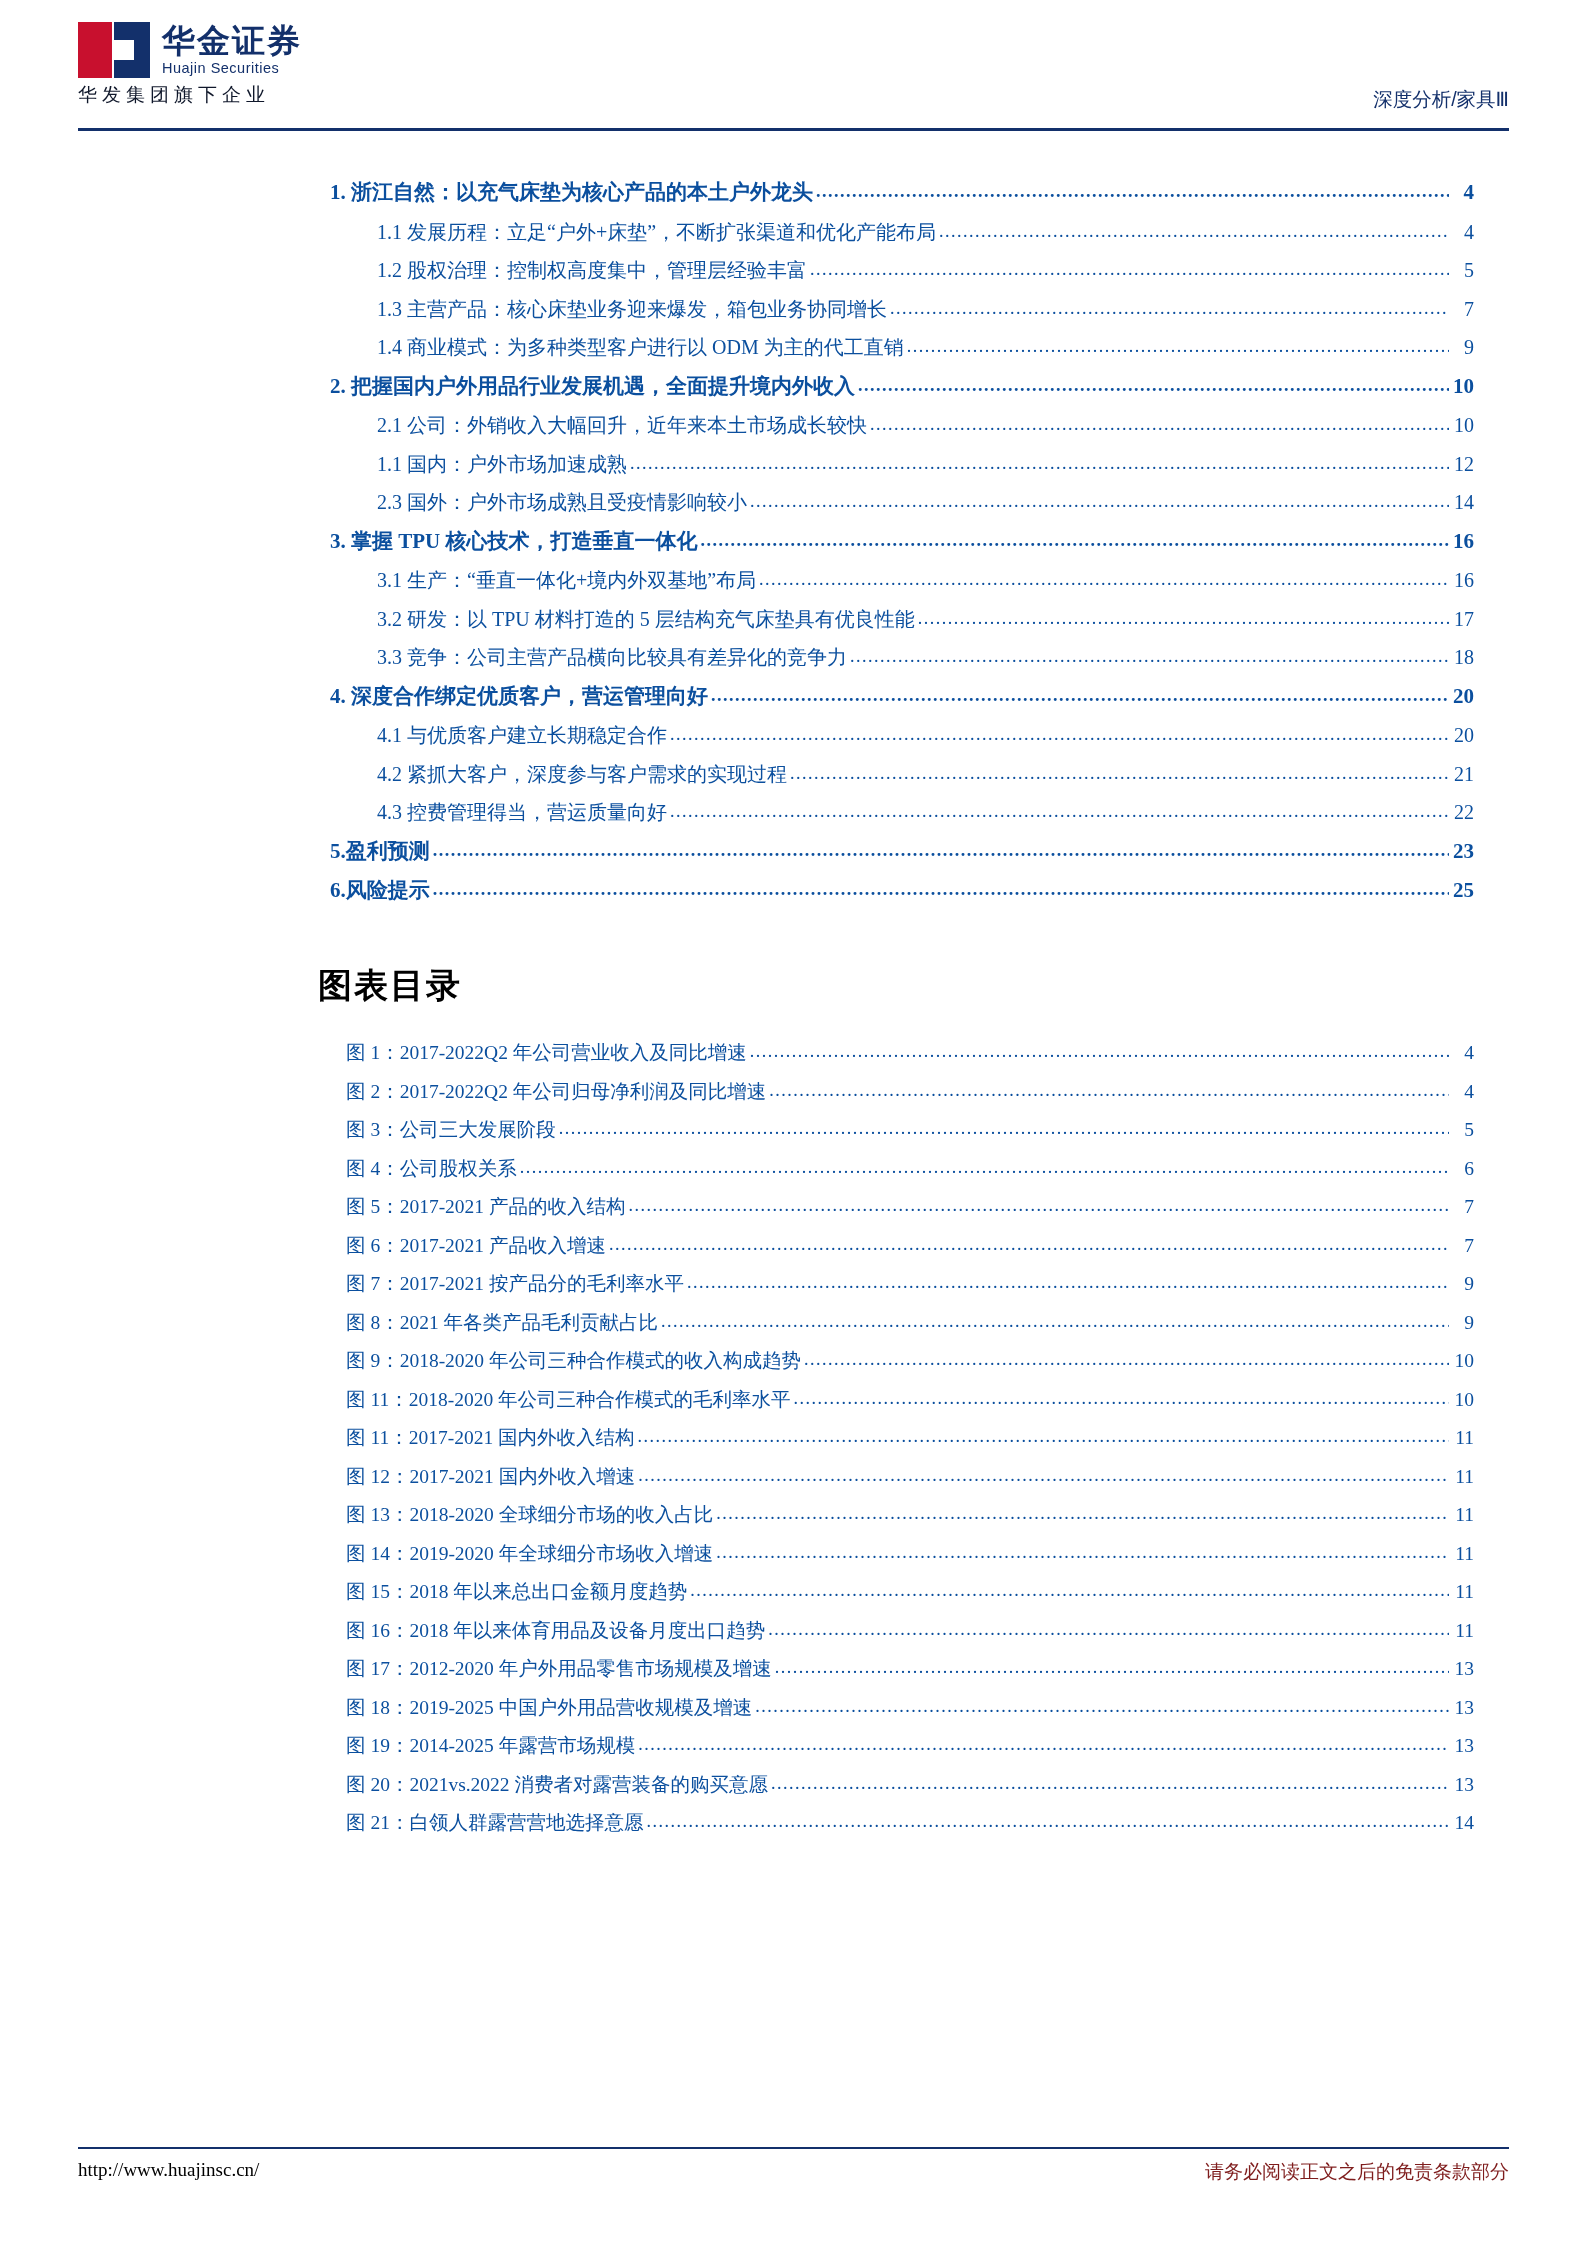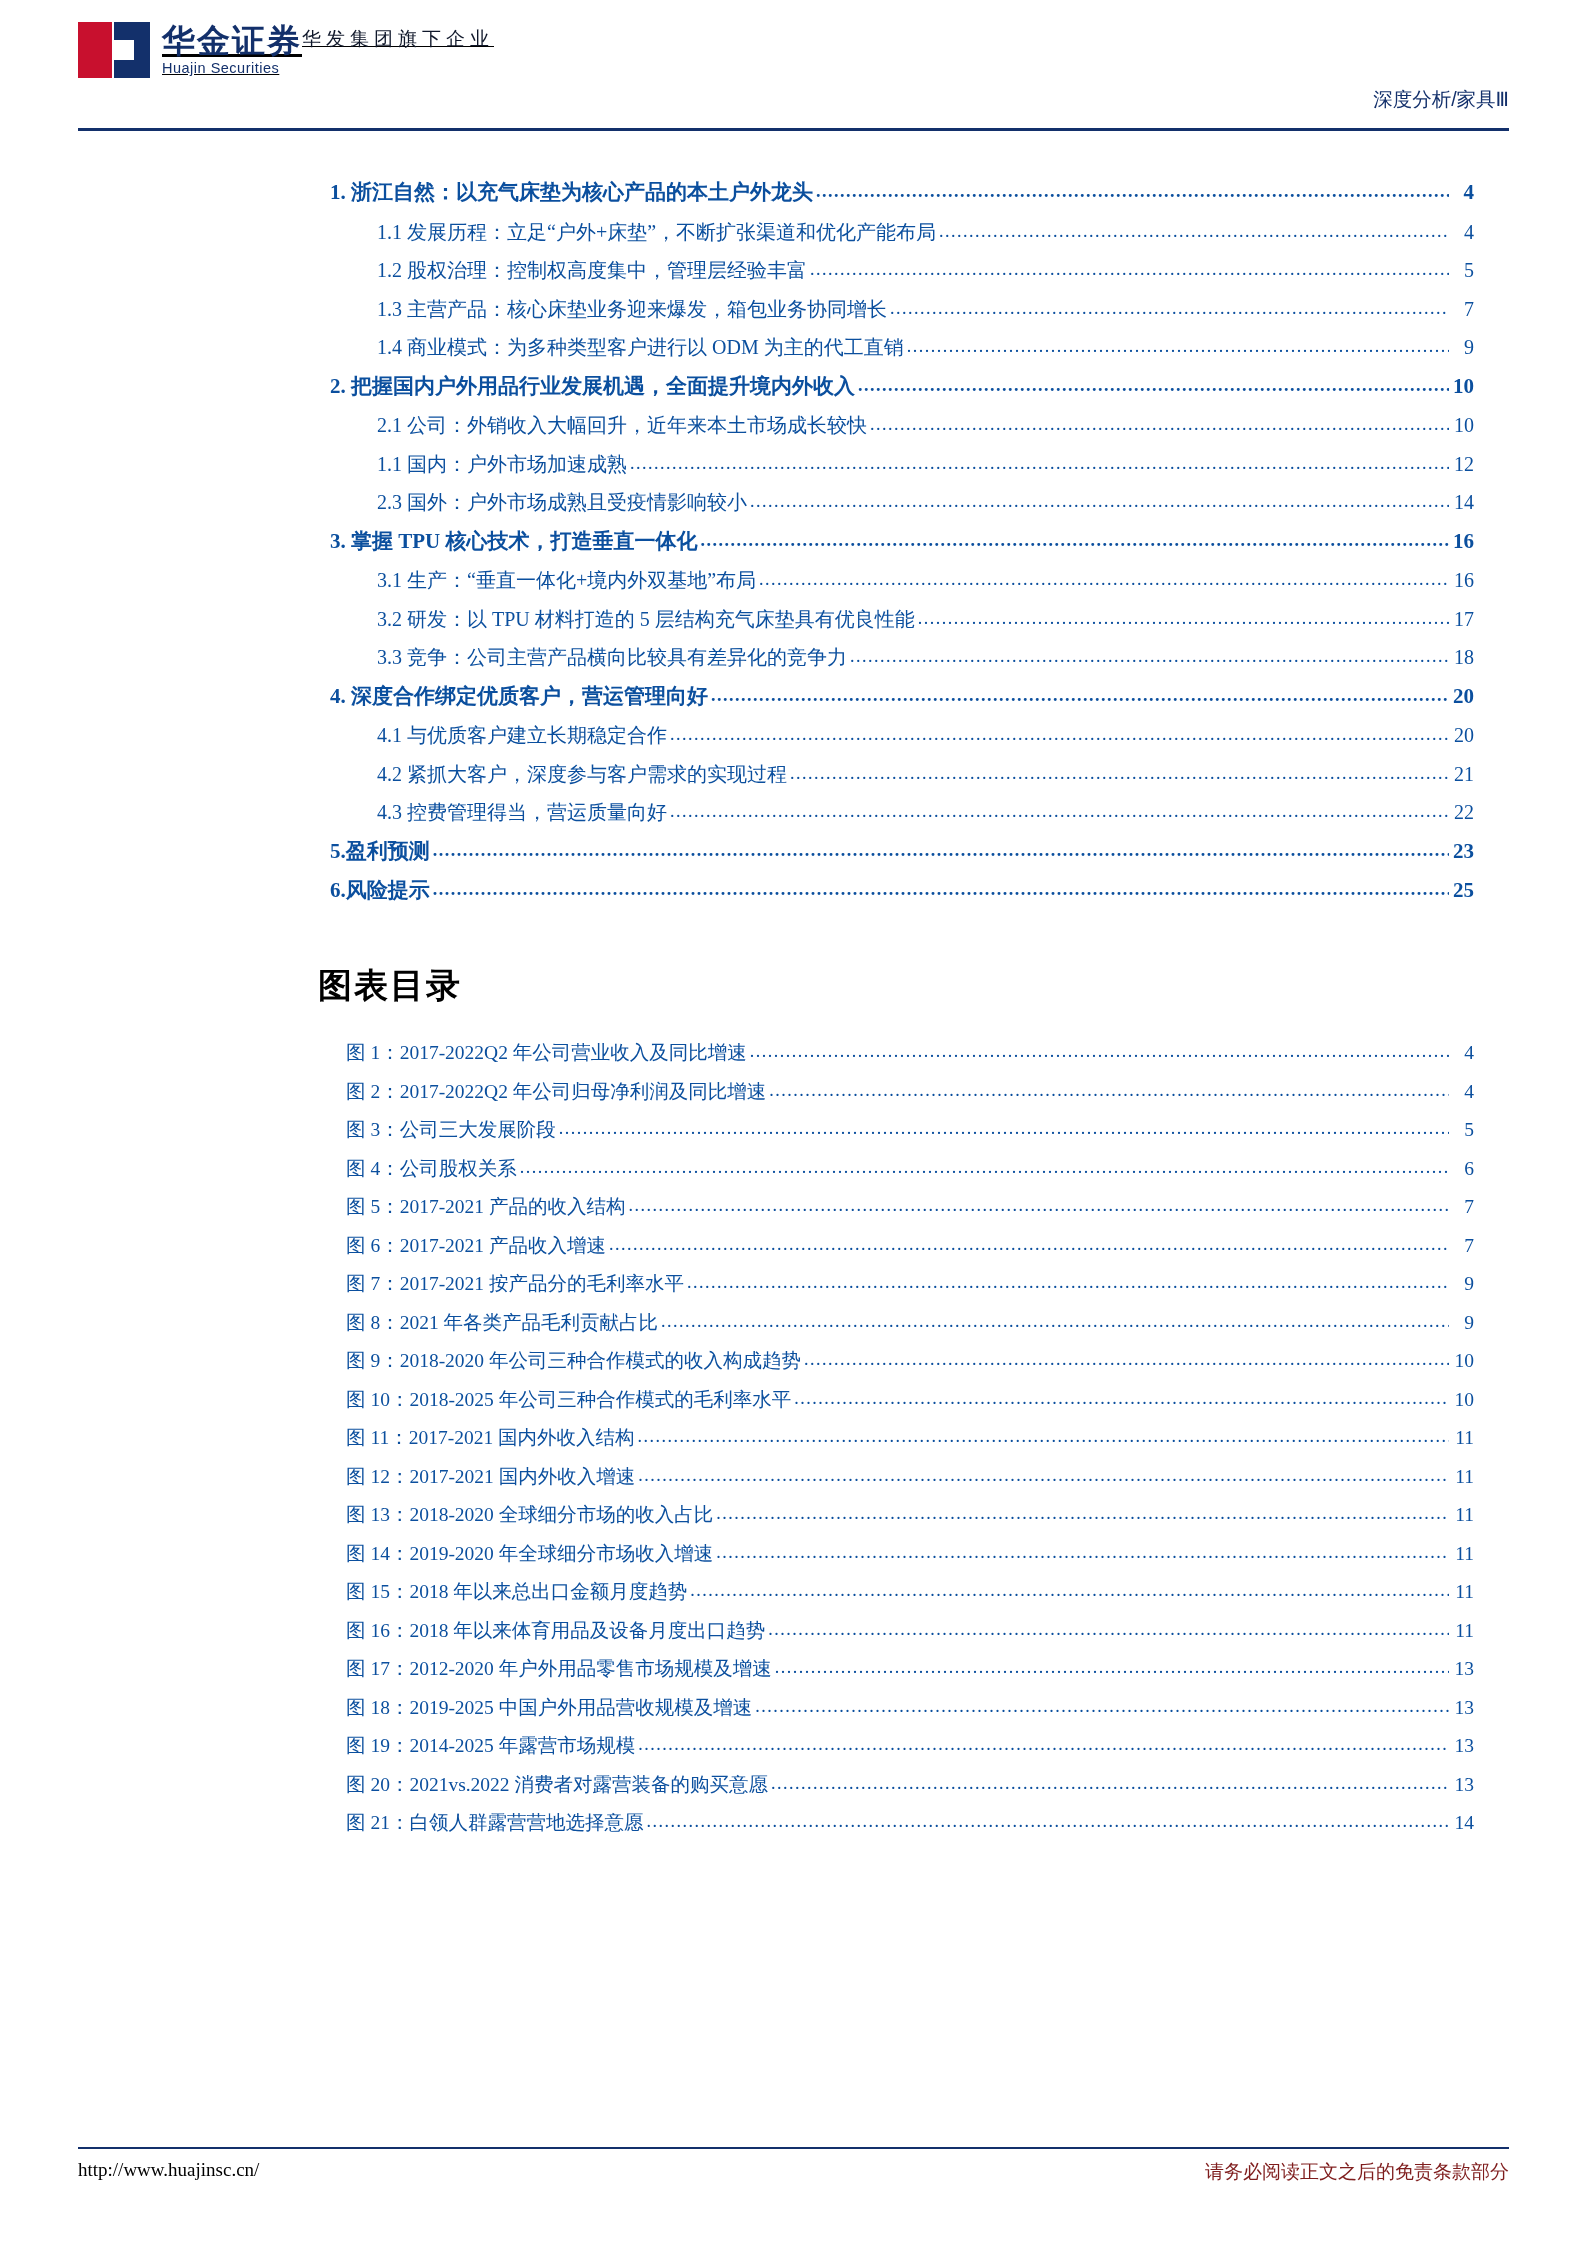--- a/index.html
+++ b/index.html
@@ -23,22 +23,21 @@
     top: 0;
     left: 0;
     width: 1587px;
     height: 148px;
   }
   .logo-wrap {
     position: absolute;
     left: 78px;
     top: 22px;
     display: flex;
-    flex-direction: row;
-    text-decoration: underline;
+    flex-direction: column;
   }
   .logo-row {
     display: flex;
     align-items: center;
   }
   .logo-mark {
     width: 72px;
     height: 56px;
     position: relative;
     margin-right: 12px;
@@ -378,21 +377,21 @@
           <span class="label">图 8：2021 年各类产品毛利贡献占比</span>
           <span class="dots">........................................................................................................................................................................................................</span>
           <span class="pg">9</span>
         </li>
         <li class="toc-item fig-item">
           <span class="label">图 9：2018-2020 年公司三种合作模式的收入构成趋势</span>
           <span class="dots">........................................................................................................................................................................................................</span>
           <span class="pg">10</span>
         </li>
         <li class="toc-item fig-item">
-          <span class="label">图 10：2018-2025 年公司三种合作模式的毛利率水平</span>
+          <span class="label">图 11：2018-2020 年公司三种合作模式的毛利率水平</span>
           <span class="dots">........................................................................................................................................................................................................</span>
           <span class="pg">10</span>
         </li>
         <li class="toc-item fig-item">
           <span class="label">图 11：2017-2021 国内外收入结构</span>
           <span class="dots">........................................................................................................................................................................................................</span>
           <span class="pg">11</span>
         </li>
         <li class="toc-item fig-item">
           <span class="label">图 12：2017-2021 国内外收入增速</span>

